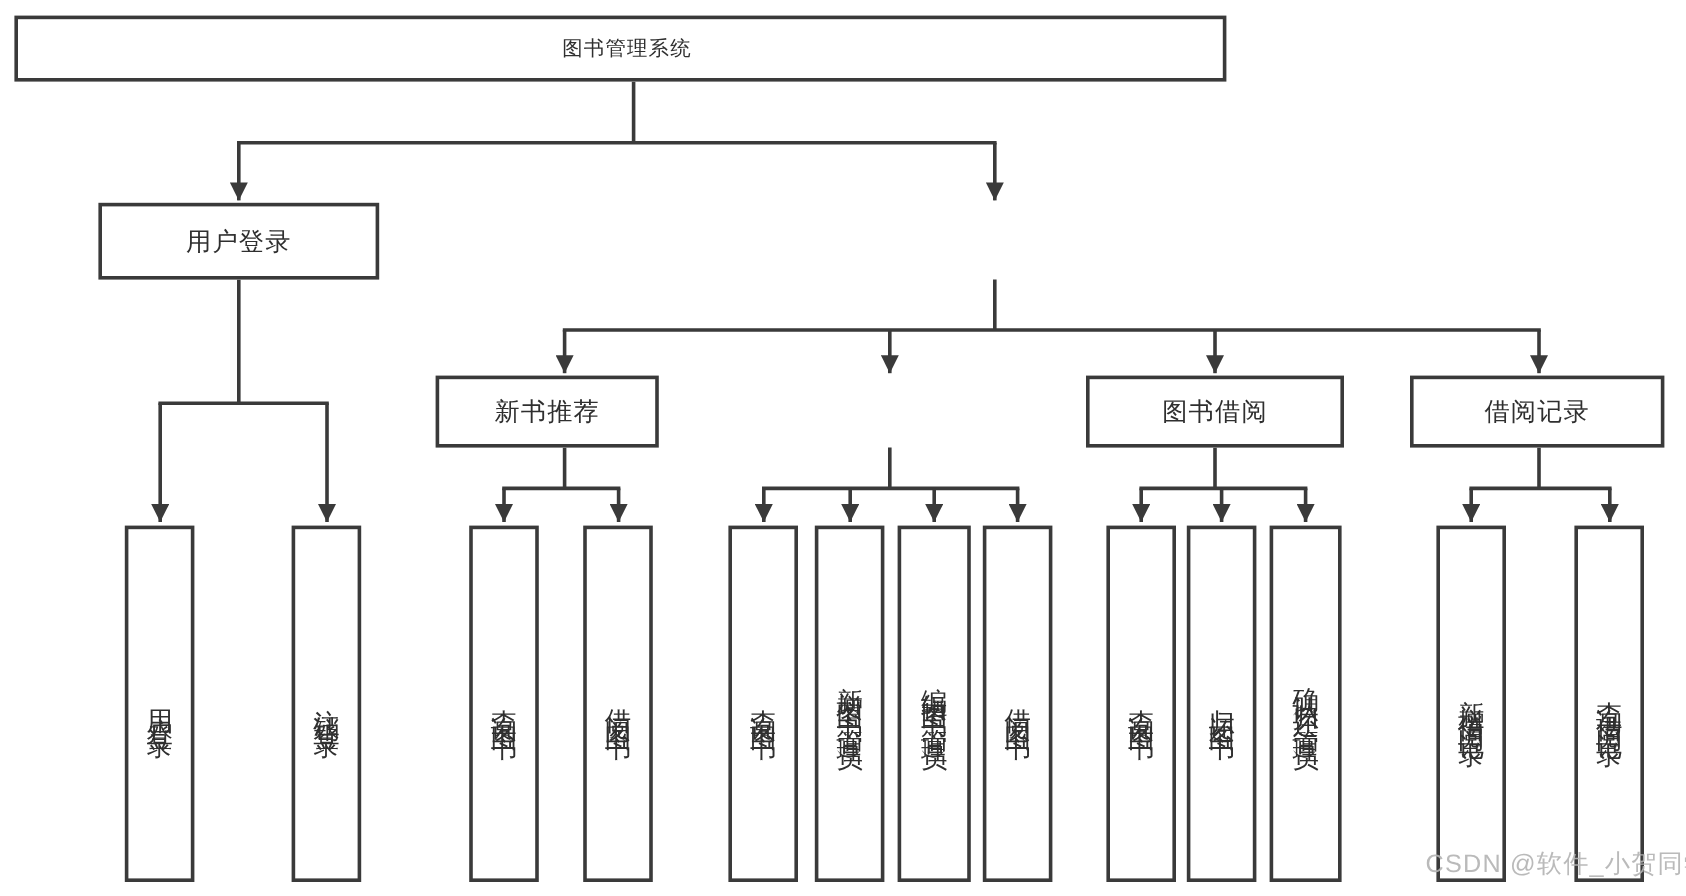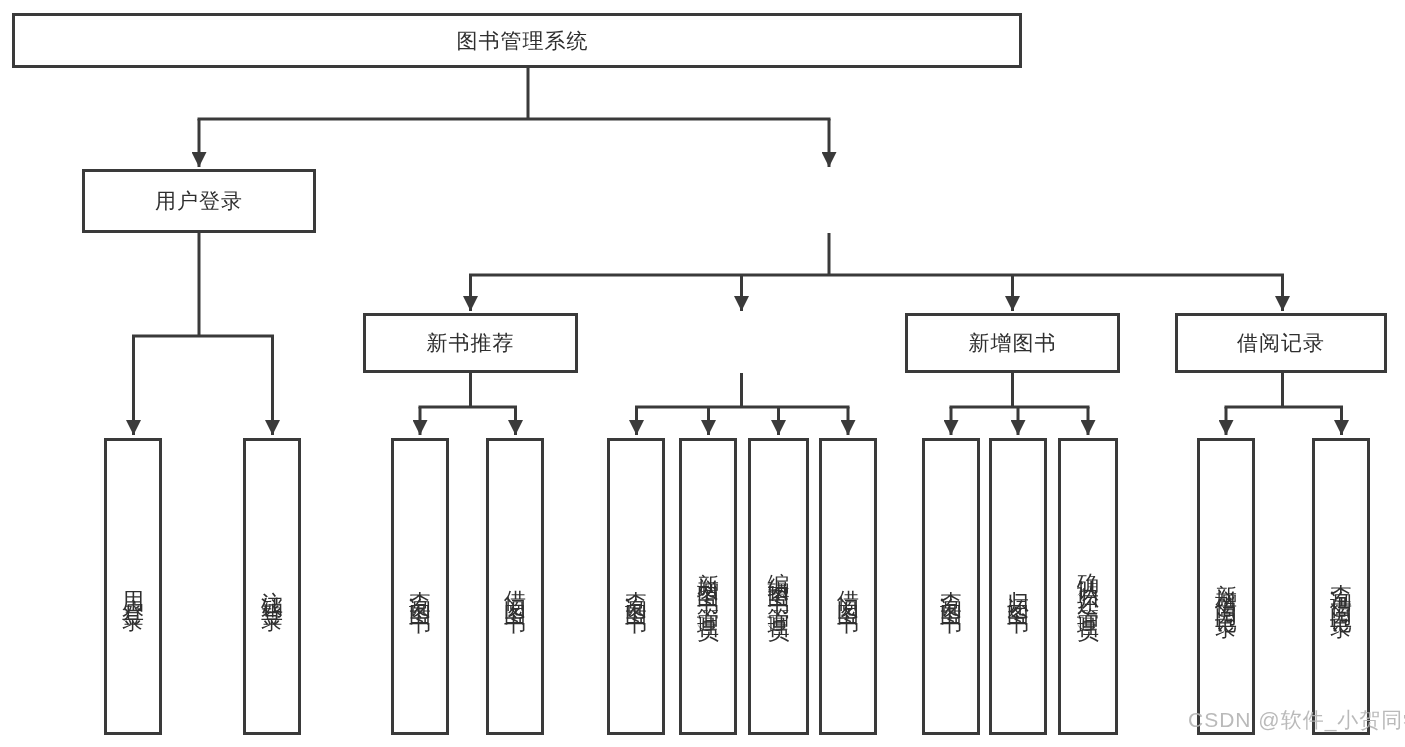--- a/index.html
+++ b/index.html
@@ -6,40 +6,40 @@
   #canvas{
     position:relative;width:1405px;height:747px;background:#ffffff;overflow:hidden;
     font-family:"Liberation Sans","DejaVu Sans",sans-serif;color:#2f2f2f;
   }
   #wires{position:absolute;left:0;top:0;z-index:1;}
   .node{
     position:absolute;box-sizing:border-box;background:#ffffff;
     border:3px solid #3a3a3a;display:flex;align-items:center;justify-content:center;
     z-index:2;font-size:21px;letter-spacing:1px;color:#2f2f2f;
   }
-  .node.root{border-width:3px;font-size:21px;padding-left:11px;}
+  .node.root{border-width:3px;font-size:17px;padding-left:11px;}
   .leaf{
     position:absolute;box-sizing:border-box;background:#ffffff;
     border:3px solid #3a3a3a;display:flex;align-items:center;justify-content:center;
     z-index:2;
   }
   .leaf span{
     writing-mode:vertical-rl;text-orientation:mixed;
     font-size:22px;letter-spacing:7px;line-height:1;color:#2f2f2f;
     white-space:nowrap;
   }
   .watermark{
     position:absolute;z-index:5;font-size:21px;letter-spacing:1px;
     color:rgba(178,178,178,0.9);white-space:nowrap;
   }
   
   #n-root{left:12px;top:13px;width:1010px;height:55px;}
   #n-login{left:82px;top:169px;width:234px;height:64px;}
   #n-mgmt{left:712px;top:169px;width:234px;height:64px;}
-  #n-newrec{left:363px;top:313px;width:215px;height:60px;}
+  #n-newrec{left:363px;top:313px;width:186px;height:60px;}
   #n-borrow{left:634px;top:313px;width:215px;height:60px;}
   #n-current{left:905px;top:313px;width:215px;height:60px;}
   #n-records{left:1175px;top:313px;width:212px;height:60px;}
   .leaf{top:438px;height:297px;width:58px;}
   #l-a1{left:104px;} #l-a2{left:243px;}
   #l-b1{left:391px;} #l-b2{left:486px;}
   #l-c1{left:607px;} #l-c2{left:679px;} #l-c3{left:748px;width:61px;} #l-c4{left:819px;}
   #l-d1{left:922px;} #l-d2{left:989px;} #l-d3{left:1058px;width:60px;}
   #l-e1{left:1197px;} #l-e2{left:1312px;}
   .watermark{left:1188px;top:706px;}
@@ -90,21 +90,21 @@
       <path d="M1226 407 V435" marker-end="url(#arrow)"></path>
       <path d="M1341.5 407 V435" marker-end="url(#arrow)"></path>
     </g>
   </svg>
 
   <div id="n-root" class="node root">图书管理系统</div>
 
   <div id="n-login" class="node">用户登录</div>
 
   <div id="n-newrec" class="node">新书推荐</div>
-  <div id="n-current" class="node">新增图书</div>
+  <div id="n-current" class="node">图书借阅</div>
   <div id="n-records" class="node">借阅记录</div>
 
   <div id="l-a1" class="leaf">
     <span>用户登录</span>
   </div>
   <div id="l-a2" class="leaf">
     <span>注销登录</span>
   </div>
 
   <div id="l-b1" class="leaf">

